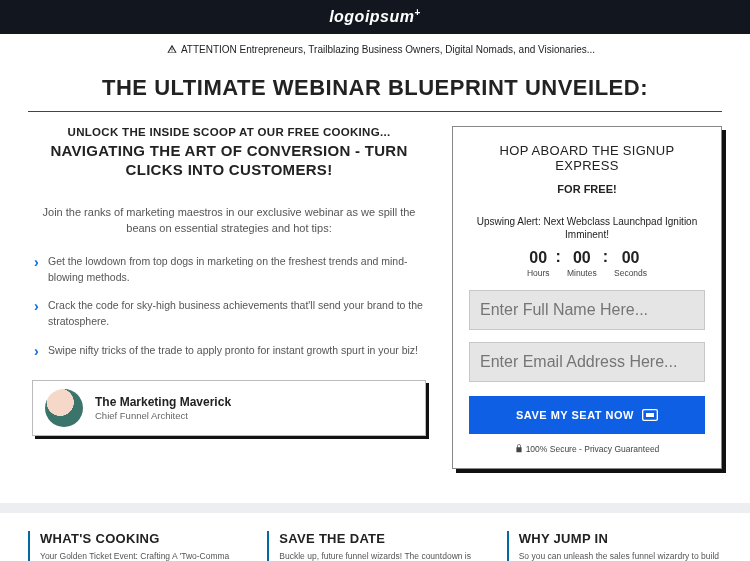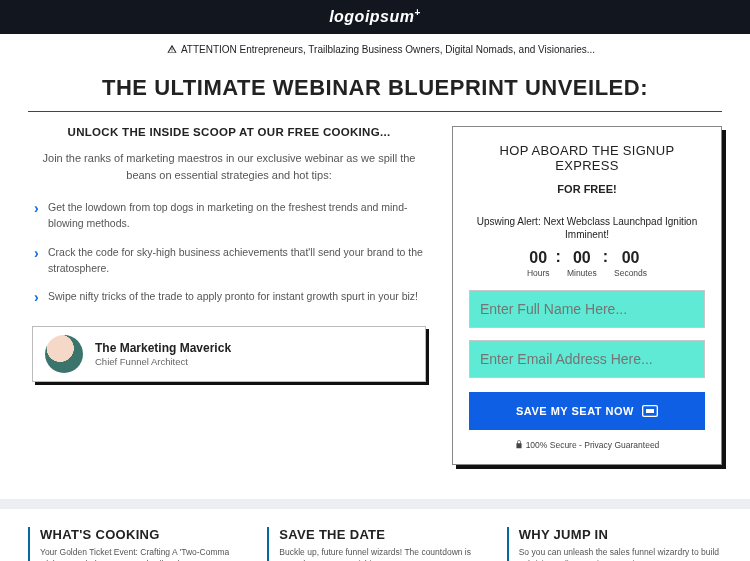--- a/index.html
+++ b/index.html
@@ -8,38 +8,38 @@
   .logo { color: #fff; font-style: italic; font-weight: 700; font-size: 16px; letter-spacing: 0.5px; }
   .logo sup { font-size: 10px; font-style: normal; }
   .attention { text-align: center; padding: 10px 0 6px; font-size: 10px; color: #222; margin-left: 12px; }
   .attention svg { vertical-align: -1px; margin-right: 4px; }
   .main-title { text-align: center; font-family: 'Arial Black', Arial, sans-serif; font-weight: 900; font-size: 22px; letter-spacing: 0.5px; padding: 14px 0 4px; text-transform: uppercase; }
   .content-wrap { margin: 6px 28px 0; border-top: 1px solid #444; padding-top: 14px; display: flex; gap: 22px; }
   .left { flex: 1; }
   .right { width: 270px; }
   .unlock { font-family: 'Arial Black', Arial, sans-serif; font-weight: 900; font-size: 11.5px; text-align: center; letter-spacing: 0.3px; }
   .subtitle { font-family: 'Arial Black', Arial, sans-serif; font-weight: 900; font-size: 15px; text-align: center; letter-spacing: 0.3px; margin-top: 4px; line-height: 1.25; text-transform: uppercase; }
-  .intro { text-align: center; font-size: 11px; color: #555; margin: 12px 6px 10px; line-height: 1.5; }
+  .intro { text-align: center; font-size: 11px; color: #555; margin: 24px 6px 10px; line-height: 1.5; }
   ul.bullets { list-style: none; margin: 0 2px; }
   ul.bullets li { position: relative; padding: 6px 0 6px 18px; font-size: 10.5px; color: #555; line-height: 1.55; }
   ul.bullets li::before { content: "›"; position: absolute; left: 4px; top: 5px; color: #106fe0; font-size: 14px; font-weight: 700; }
   .profile-card { border: 1px solid #bbb; margin: 16px 4px 0; padding: 8px 12px; display: flex; align-items: center; gap: 12px; box-shadow: 3px 3px 0 #111; }
   .avatar { width: 38px; height: 38px; border-radius: 50%; background: radial-gradient(circle at 40% 35%, #f5d8c8 0 40%, #3a746b 41% 100%); flex: none; }
   .profile-name { font-weight: 700; font-size: 12px; }
   .profile-role { font-size: 9.5px; color: #666; margin-top: 1px; }
   .signup-box { border: 1px solid #888; box-shadow: 4px 4px 0 #111; padding: 16px 16px 14px; }
   .signup-title { font-family: 'Arial Black', Arial, sans-serif; font-size: 13px; text-align: center; text-transform: uppercase; letter-spacing: 0.3px; }
   .signup-free { font-weight: 700; font-size: 11px; text-align: center; margin-top: 10px; }
   .alert-line { font-weight: 400; font-size: 10px; text-align: center; margin-top: 20px; line-height: 1.3; }
   .countdown { display: flex; justify-content: center; align-items: flex-start; gap: 6px; margin-top: 8px; }
   .cd-unit { text-align: center; }
   .cd-num { font-weight: 800; font-size: 16px; }
   .cd-lab { font-size: 8.5px; color: #444; margin-top: 1px; }
   .cd-colon { font-weight: 800; font-size: 16px; line-height: 1; padding-top: 0px; }
-  .field { width: 100%; border: 1px solid #c7c7c7; padding: 10px 10px; font-size: 14px; margin-top: 12px; color: #777; background: #5eead4; }
+  .field { width: 100%; border: 1px solid #c7c7c7; padding: 10px 10px; font-size: 16px; margin-top: 12px; color: #777; background: #e5e5e5; }
   .cta { width: 100%; background: #0e5fe4; color: #fff; border: none; padding: 13px 0; margin-top: 14px; font-weight: 700; font-size: 11px; letter-spacing: 0.5px; display: flex; align-items: center; justify-content: center; gap: 8px; cursor: pointer; }
   .secure { text-align: center; font-size: 8.5px; color: #444; margin-top: 10px; }
   .secure svg { vertical-align: -1px; margin-right: 3px; }
   .divider-bar { height: 10px; background: #eceef1; margin: 34px 0 18px; }
   .cols { display: flex; gap: 24px; padding: 0 28px 24px; }
   .col { flex: 1; border-left: 2px solid #0369a1; padding-left: 10px; }
   .col-title { font-family: 'Arial Black', Arial, sans-serif; font-weight: 900; font-size: 13px; text-transform: uppercase; letter-spacing: 0.3px; margin-bottom: 4px; }
   .col-text { font-size: 8.5px; color: #555; line-height: 1.45; }
 </style>
 </head>
@@ -53,20 +53,21 @@
   <svg width="10" height="10" viewBox="0 0 24 24">
       <path fill="#222" d="M12 2 1 21h22L12 2zm0 5 7.5 13h-15L12 7zm-1 4v4h2v-4h-2zm0 5v2h2v-2h-2z"></path>
     </svg><span>ATTENTION Entrepreneurs, Trailblazing Business Owners, Digital Nomads, and Visionaries...</span>
 </div>
 
 <h1 class="main-title">THE ULTIMATE WEBINAR BLUEPRINT UNVEILED:</h1>
 
 <div class="content-wrap">
   <div class="left">
     <div class="unlock">UNLOCK THE INSIDE SCOOP AT OUR FREE COOKING...</div>
+    <div class="subtitle">NAVIGATING THE ART OF CONVERSION - TURN CLICKS INTO CUSTOMERS!</div>
     <p class="intro">Join the ranks of marketing maestros in our exclusive webinar as we spill the beans on essential strategies and hot tips:</p>
     <ul class="bullets">
       <li>Get the lowdown from top dogs in marketing on the freshest trends and mind-blowing methods.</li>
       <li>Crack the code for sky-high business achievements that'll send your brand to the stratosphere.</li>
       <li>Swipe nifty tricks of the trade to apply pronto for instant growth spurt in your biz!</li>
     </ul>
     <div class="profile-card">
       <div class="avatar"></div>
       <div>
         <div class="profile-name">The Marketing Maverick</div>

